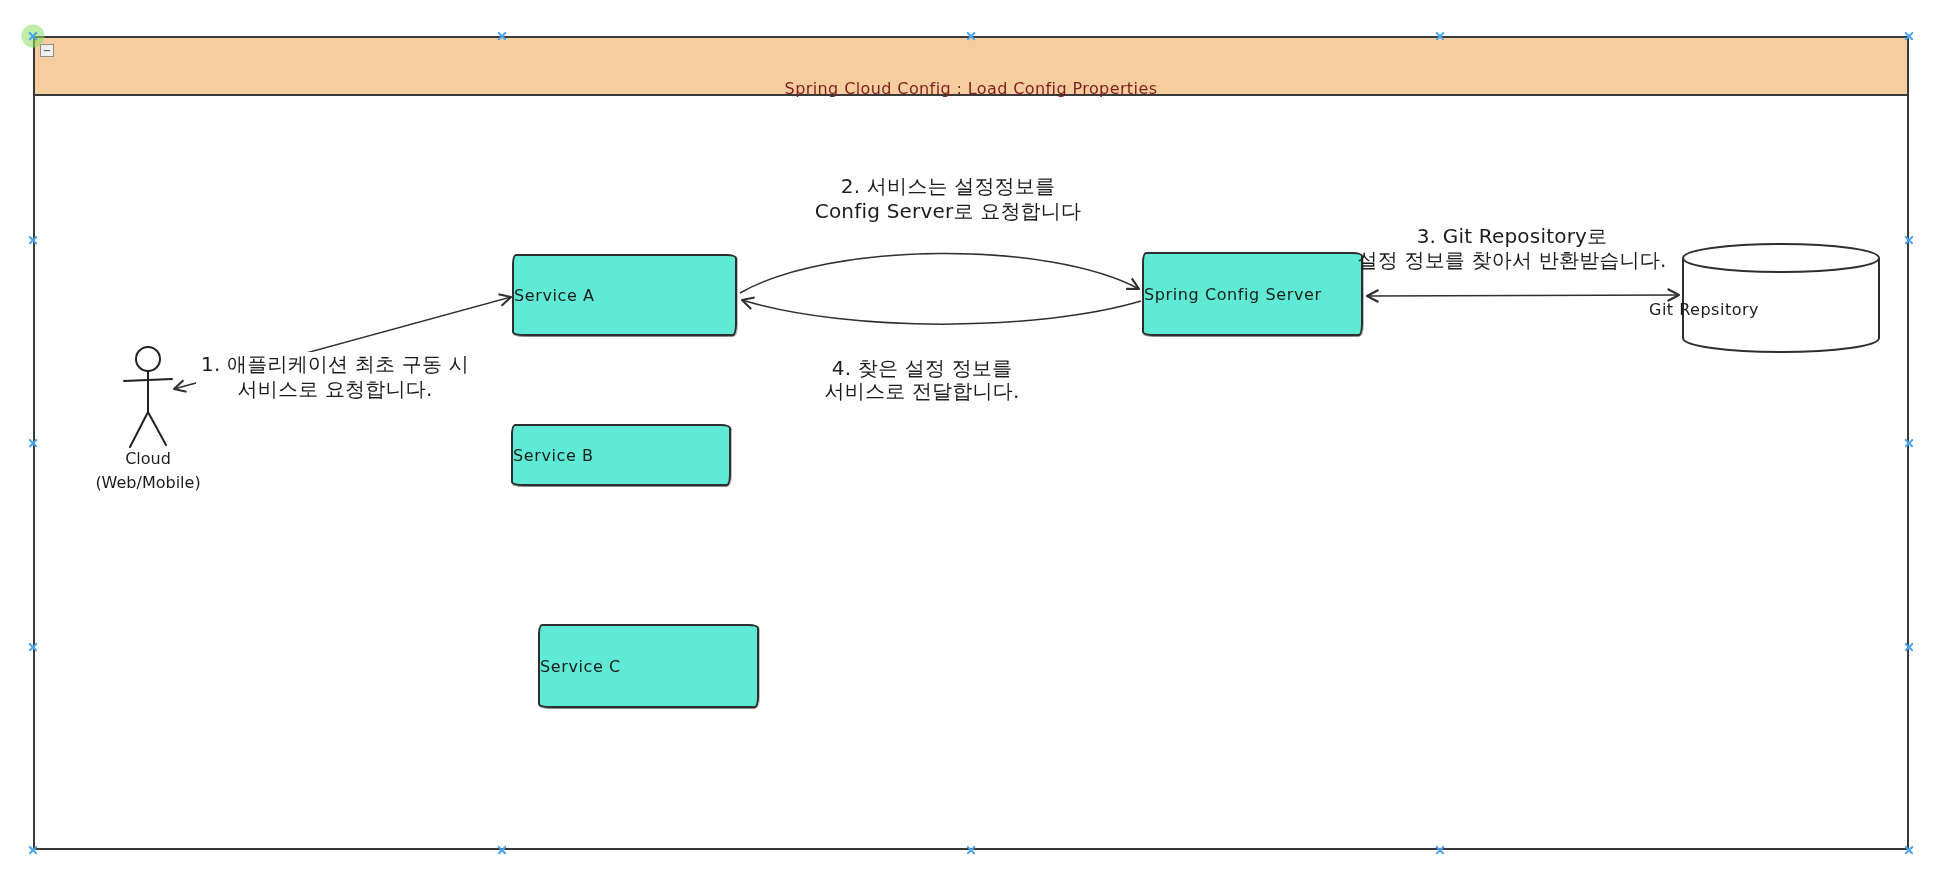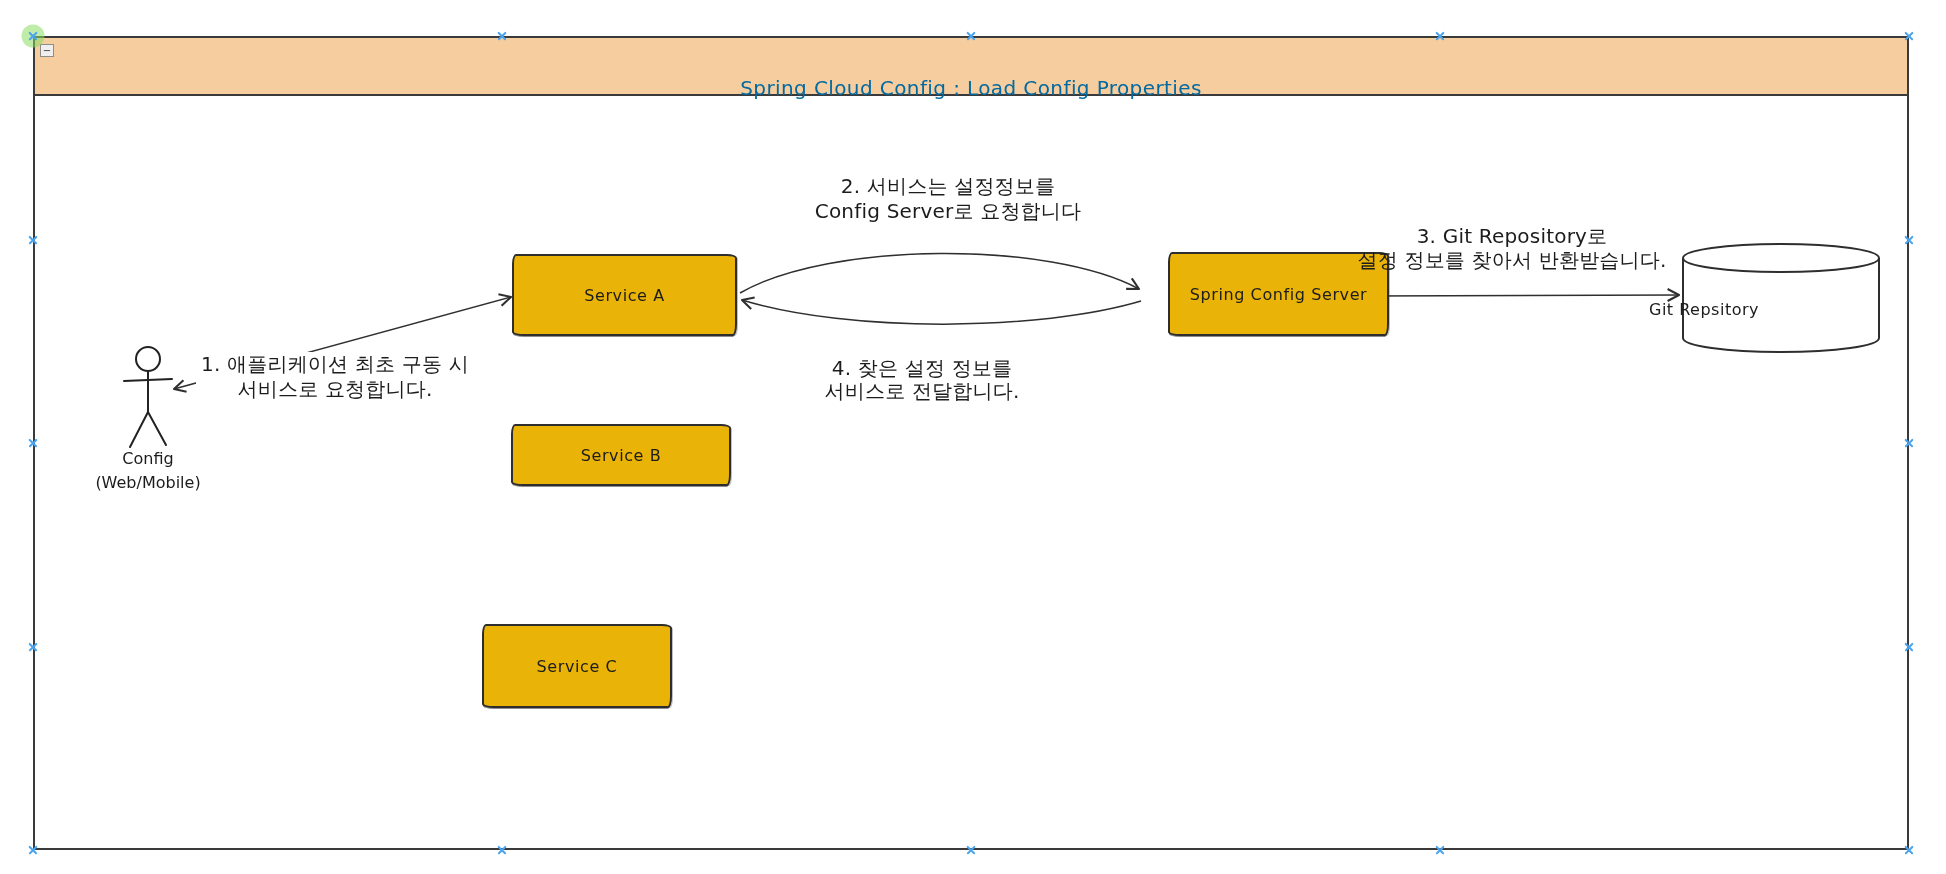--- a/index.html
+++ b/index.html
@@ -5,29 +5,29 @@
   html,body{margin:0;padding:0;background:#ffffff;}
   body{width:1946px;height:874px;position:relative;overflow:hidden;
        font-family:"DejaVu Sans","Liberation Sans",sans-serif;color:#1c1c1c;}
   #canvas{position:absolute;left:0;top:0;width:1946px;height:874px;}
 
   
   .frame{position:absolute;left:33px;top:36px;width:1876px;height:814px;
          border:2px solid #3a3a3a;box-sizing:border-box;background:#ffffff;}
   .titlebar{position:absolute;left:0;top:0;right:0;height:56px;background:#f5cd9e;
             border-bottom:2px solid #3a3a3a;display:flex;align-items:center;justify-content:center;}
-  .titlebar .title{font-size:20px;letter-spacing:.4px;color:#0369a1;margin-top:44px;}
+  .titlebar .title{font-size:16px;letter-spacing:.4px;color:#7f1d1d;margin-top:44px;}
 
   .collapse-btn{position:absolute;left:5px;top:6px;width:14px;height:13px;background:#efefef;
                 border:1px solid #8d8d8d;box-sizing:border-box;display:flex;align-items:center;
                 justify-content:center;font-size:10px;line-height:1;color:#333;cursor:pointer;}
 
   
-  .node{position:absolute;background:#eab308;border:2px solid #2e2e2e;box-sizing:border-box;
-        display:flex;align-items:center;justify-content:center;
+  .node{position:absolute;background:#5eead4;border:2px solid #2e2e2e;box-sizing:border-box;
+        display:flex;align-items:center;
         border-radius:4px 10px 4px 12px / 10px 4px 12px 4px;
         box-shadow:0 2px 0 -1px rgba(46,46,46,.55), 2px 1px 0 -1px rgba(46,46,46,.3);}
   .node .lbl{font-size:16px;letter-spacing:.6px;}
 
   
   .ann{position:absolute;text-align:center;font-size:20px;line-height:25px;letter-spacing:.2px;}
   .ann.on-line{background:#ffffff;padding:0 4px;}
 
   
   .actor-lbl{position:absolute;left:48px;top:447px;width:200px;text-align:center;
@@ -94,30 +94,30 @@
   </svg>
 
   <div class="node" style="left:512px;top:254px;width:225px;height:82px;">
     <span class="lbl">Service A</span>
   </div>
 
   <div class="node" style="left:511px;top:424px;width:220px;height:62px;">
     <span class="lbl">Service B</span>
   </div>
 
-  <div class="node" style="left:482px;top:624px;width:190px;height:84px;">
+  <div class="node" style="left:538px;top:624px;width:221px;height:84px;">
     <span class="lbl">Service C</span>
   </div>
 
-  <div class="node" style="left:1142px;top:252px;width:221px;height:84px;margin-left:26px;">
+  <div class="node" style="left:1142px;top:252px;width:221px;height:84px;">
     <span class="lbl">Spring Config Server</span>
   </div>
 
   <div class="actor-lbl">
-    <div>Config</div>
+    <div>Cloud</div>
     <div>(Web/Mobile)</div>
   </div>
 
   <div class="cyl-lbl">Git Repsitory</div>
 
   <div class="ann on-line" style="left:196px;top:312px;width:270px;margin-top:40px;">
     <div>1. 애플리케이션 최초 구동 시</div>
     <div>서비스로 요청합니다.</div>
   </div>
 

